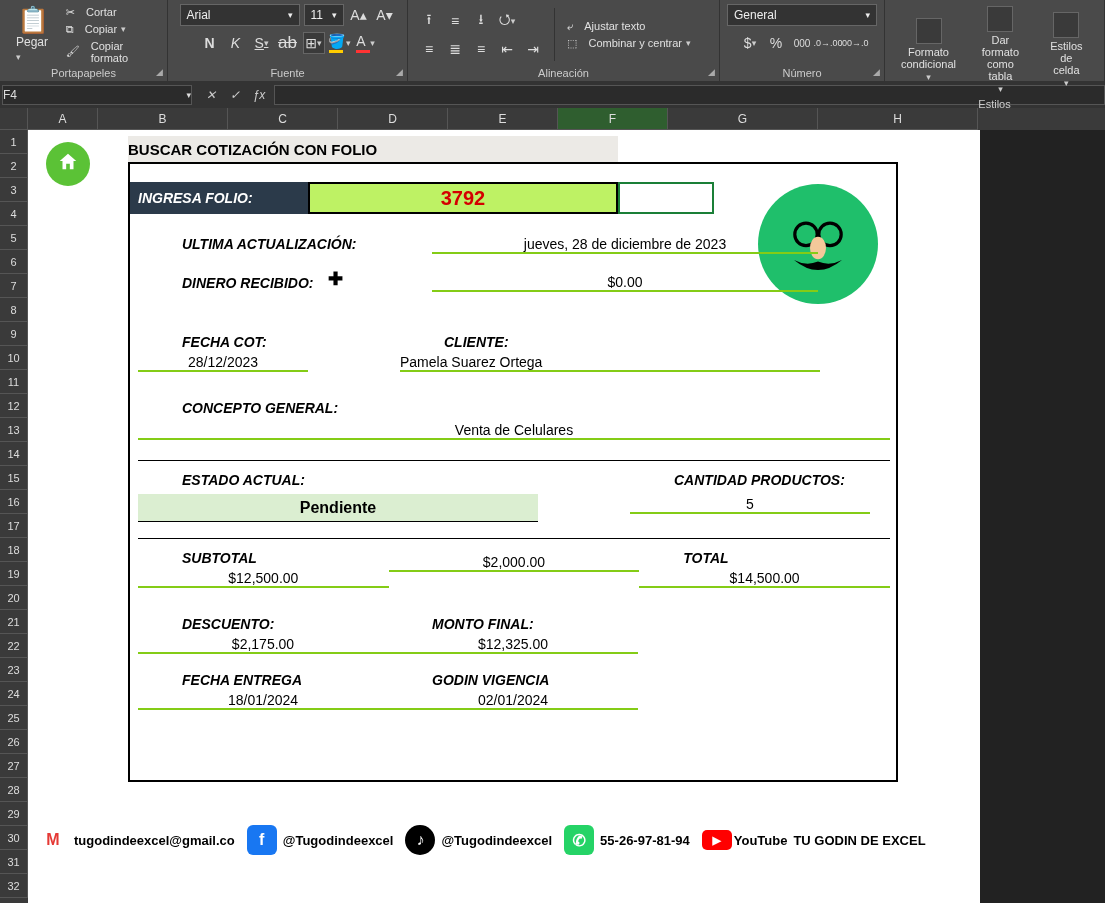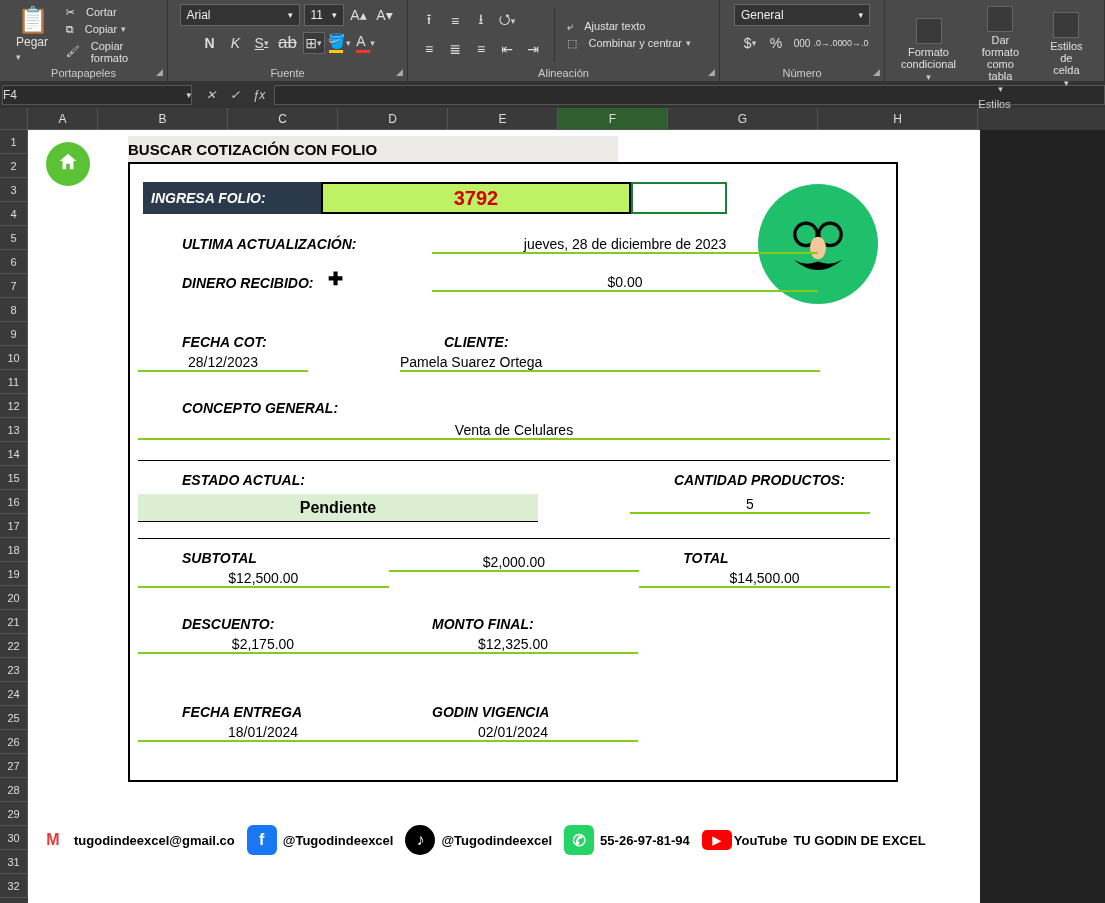--- a/index.html
+++ b/index.html
@@ -88,21 +88,21 @@
   }
   .title-bar{
     position:absolute; left:100px; top:6px; width:490px; height:26px;
     background:#eceae6; display:flex; align-items:center; padding-left:0;
     font-weight:700; font-size:15px;
   }
   .form-frame{
     position:absolute; left:100px; top:32px; width:770px; height:620px;
     background:#fff; border:2px solid #000;
   }
-  .folio-row{ position:absolute; left:13px; top:18px; display:flex; align-items:center;}
+  .folio-row{ position:absolute; left:0; top:18px; display:flex; align-items:center;}
   .folio-label{
     width:178px; height:32px; background:#2b3a4a; color:#fff; font-style:italic; font-weight:700;
     display:flex; align-items:center; padding-left:8px; font-size:14px;
   }
   .folio-input{
     width:310px; height:32px; background:#bef264; border:2px solid #000;
     display:flex; align-items:center; justify-content:center;
     color:#d40000; font-weight:800; font-size:20px;
   }
   .sel-outline{
@@ -148,21 +148,21 @@
   .row-qp-v{ position:absolute; left:500px; top:332px; width:240px; text-align:center;}
 
   .trio{ position:absolute; left:8px; width:752px; display:flex;}
   .trio .cell{ width:33.33%;}
   .trio .cell .v{ text-align:center; margin-top:4px;}
   .trio.top390{ top:386px;}
   .trio2{ position:absolute; left:8px; width:500px; display:flex;}
   .trio2 .cell{ width:50%;}
   .trio2 .cell .v{ text-align:center; margin-top:4px;}
   .trio2.top454{ top:452px;}
-  .trio2.top520{ top:540px;}
+  .trio2.top520{ top:508px;}
 
   .trio .lbl,.trio2 .lbl{ font-style:italic; font-weight:700; font-size:14px;}
   .trio .uline,.trio2 .uline{ display:block;}
 
   
   .social{
     position:absolute; left:10px; top:680px; width:940px; height:60px;
     display:flex; align-items:center; gap:12px; font-size:13px; font-weight:600;
   }
   .sico{ width:30px; height:30px; border-radius:6px; display:flex; align-items:center; justify-content:center; color:#fff; font-weight:700; font-size:16px;}
@@ -247,21 +247,21 @@
       <div class="rb-col">
         <div class="rb-row rb-mini"><span>⤶</span>&nbsp;<span>Ajustar texto</span></div>
         <div class="rb-row rb-mini rb-drop"><span>⬚</span>&nbsp;<span>Combinar y centrar</span></div>
       </div>
     </div>
     <div class="ribbon-group-label"><span>Alineación</span><span class="corner">◢</span></div>
   </div>
 
   <div class="ribbon-group" style="width:165px;">
     <div class="ribbon-body rb-col" style="gap:6px;">
-      <div class="font-box" style="width:136px;justify-content:space-between;">
+      <div class="font-box" style="width:150px;justify-content:space-between;">
           <span>General</span>
           <span style="font-size:9px;">▾</span>
         </div>
       <div class="rb-row">
         <span class="iconcell rb-drop">$</span>
         <span class="iconcell">%</span>
         <span class="iconcell" style="font-size:10px;">000</span>
         <span class="iconcell" style="font-size:9px;">.0→.00</span>
         <span class="iconcell" style="font-size:9px;">.00→.0</span>
       </div>

